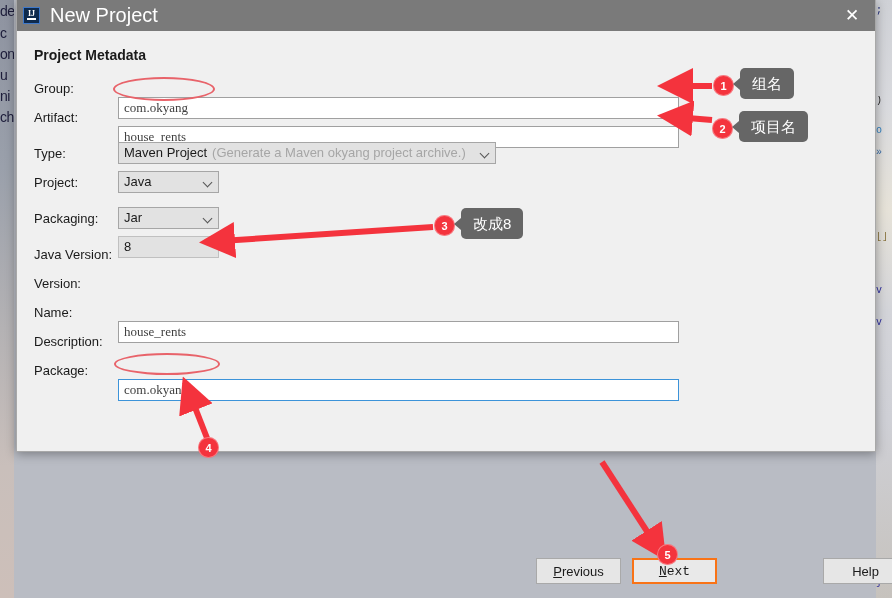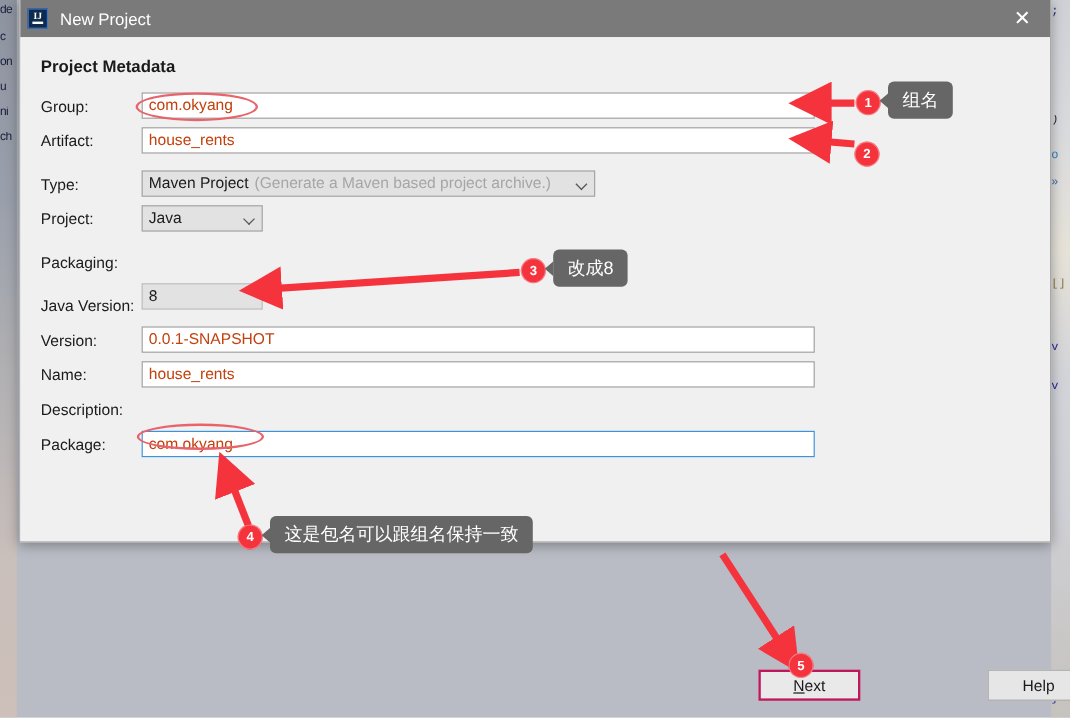--- a/index.html
+++ b/index.html
@@ -16,21 +16,21 @@
   }
 
   
   .bg-ide { position:absolute; inset:0; background:#b9bcc4; }
   .bg-left-strip {
     position:absolute; left:0; top:0; width:14px; height:598px;
     background: linear-gradient(180deg,#8e93a0 0%,#9aa0ab 28%,#b4b2b4 55%,#c9bfbb 78%,#cdbfb9 100%);
   }
   .bg-left-text {
     position:absolute; left:0; width:14px;
-    font-family:"Liberation Sans", sans-serif; font-size:10px; color:#1c1c3a;
+    font-family:"Liberation Sans", sans-serif; font-size:14px; color:#1c1c3a;
     line-height:1; letter-spacing:-.5px; overflow:hidden; white-space:nowrap;
   }
   .bg-right-col {
     position:absolute; left:876px; top:0; width:16px; height:598px;
     background: linear-gradient(180deg,#cfd1d6 0%,#d9dade 18%,#e6e2d8 35%,#d3d4d9 52%,#cfd0d6 70%,#c6c2bd 100%);
   }
   .bg-code {
     position:absolute; left:876px; width:16px;
     font-family:"Liberation Mono", monospace; font-size:10px;
     line-height:1; overflow:hidden; white-space:nowrap;
@@ -53,21 +53,21 @@
   }
   .ij-icon .ij-text {
     position:absolute; left:0; right:0; top:1px;
     text-align:center; font-size:8px; font-weight:bold;
     color:#ffffff; font-family:"Liberation Serif", serif; line-height:9px;
   }
   .ij-icon .ij-bar {
     position:absolute; left:3px; right:3px; bottom:3px; height:2px; background:#fff;
   }
   .title-text {
-    font-size:14px; color:#ffffff; font-family:"Liberation Sans", sans-serif;
+    font-size:20px; color:#ffffff; font-family:"Liberation Sans", sans-serif;
   }
   .close-btn {
     position:absolute; right:0; top:0; width:46px; height:31px;
     display:flex; align-items:center; justify-content:center;
     color:#fff; font-size:17px; line-height:1; cursor:default;
   }
 
   
   .content { position:absolute; left:0; top:31px; right:0; bottom:0; background:#f0f0f0; }
 
@@ -75,23 +75,24 @@
     position:absolute; left:17px; top:16px;
     font-size:14px; font-weight:bold; color:#1a1a1a;
   }
 
   .field-label {
     position:absolute; font-size:13px; color:#1a1a1a; white-space:nowrap;
   }
 
   .txt {
     position:absolute; height:22px; background:#ffffff;
-    border:1px solid #a0a0a0; font-size:13px; color:#c2410c;
+    border:1px solid #a0a0a0; font-size:13px; color:#404040;
     padding:0 5px; line-height:20px; outline:none;
-    font-family:Liberation Sans, sans-serif;
+    font-family:Liberation Serif, serif;
+    margin-top:20px;
   }
   .txt.focused { border:1px solid #3c93d9; }
 
   .combo {
     position:absolute; height:22px; background:#e2e2e2;
     border:1px solid #a6a6a6; font-size:13px; color:#1a1a1a;
     padding:0 5px; line-height:20px; display:flex; align-items:center;
   }
   .combo .hint { color:#a6a6a6; margin-left:5px; }
   .combo .chev {
@@ -105,21 +106,21 @@
     padding:0 5px; line-height:20px;
   }
 
   
   .btn {
     position:absolute; height:26px; background:#e6e6e6;
     border:1px solid #a9a9a9; font-size:13px; color:#1a1a1a;
     display:flex; align-items:center; justify-content:center;
     font-family:"Liberation Sans", sans-serif;
   }
-  .btn.default { border:2px solid #be185d; background:#e9e9e9; }
+  .btn.default { border:2px solid #f97316; background:#e9e9e9;font-family:Liberation Mono, monospace; }
   .btn u { text-decoration:underline; }
 
   
   .anno-layer { position:absolute; inset:0; pointer-events:none; }
   .badge {
     position:absolute; width:21px; height:21px; border-radius:50%;
     background:#f4333d; color:#fff; font-size:11px; font-weight:bold;
     display:flex; align-items:center; justify-content:center;
     font-family:"Liberation Sans", sans-serif;
     box-shadow:0 0 0 1px rgba(255,255,255,.35) inset;
@@ -182,46 +183,52 @@
 
       <div class="field-label" style="left:17px; top:50px">Group:</div>
       <div class="txt" style="left:101px; top:46px; width:561px">com.okyang</div>
 
       <div class="field-label" style="left:17px; top:79px">Artifact:</div>
       <div class="txt" style="left:101px; top:75px; width:561px">house_rents</div>
 
       <div class="field-label" style="left:17px; top:115px">Type:</div>
       <div class="combo" style="left:101px; top:111px; width:378px">
         <span>Maven Project</span>
-        <span class="hint">(Generate a Maven based project archive.)</span>
+        <span class="hint">(Generate a Maven okyang project archive.)</span>
         <span class="chev"></span>
       </div>
 
       <div class="field-label" style="left:17px; top:144px">Project:</div>
       <div class="combo" style="left:101px; top:140px; width:101px">
         <span>Java</span>
         <span class="chev"></span>
       </div>
 
       <div class="field-label" style="left:17px; top:180px">Packaging:</div>
+      <div class="combo" style="left:101px; top:176px; width:101px">
+        <span>Jar</span>
+        <span class="chev"></span>
+      </div>
 
       <div class="field-label" style="left:17px; top:216px">Java Version:</div>
       <div class="readonly" style="left:101px; top:205px; width:101px">8</div>
 
       <div class="field-label" style="left:17px; top:245px">Version:</div>
-      <div class="txt" style="left:101px; top:241px; width:561px">0.0.1-SNAPSHOT</div>
 
       <div class="field-label" style="left:17px; top:274px">Name:</div>
       <div class="txt" style="left:101px; top:270px; width:561px">house_rents</div>
 
       <div class="field-label" style="left:17px; top:303px">Description:</div>
 
       <div class="field-label" style="left:17px; top:332px">Package:</div>
       <div class="txt focused" style="left:101px; top:328px; width:561px">com.okyang</div>
 
+      <div class="btn" style="left:519px; top:527px; width:85px">
+        <span><u>P</u><span>revious</span></span>
+      </div>
       <div class="btn default" style="left:615px; top:527px; width:85px">
         <span><u>N</u><span>ext</span></span>
       </div>
       <div class="btn" style="left:806px; top:527px; width:85px">Help</div>
 
     </div>
   </div>
 
   <div class="anno-layer">
     <svg width="892" height="598" style="position:absolute;left:0;top:0">
@@ -242,23 +249,23 @@
       <line x1="602" y1="462" x2="663" y2="556" stroke="#f4333d" stroke-width="6" marker-end="url(#ah)"></line>
     </svg>
 
     <div class="ellipse" style="left:113px; top:77px;  width:102px; height:24px"></div>
     <div class="ellipse" style="left:114px; top:353px; width:106px; height:22px"></div>
 
     <div class="badge" style="left:713px; top:75px">1</div>
     <div class="tip" style="left:740px; top:68px">组名</div>
 
     <div class="badge" style="left:712px; top:118px">2</div>
+    <div class="tip" style="left:739px; top:111px">项目名</div>
 
     <div class="badge" style="left:434px; top:215px">3</div>
     <div class="tip" style="left:461px; top:208px">改成8</div>
 
     <div class="badge" style="left:198px; top:437px">4</div>
-    <div class="tip" style="left:225px; top:430px">这是包名可以跟组名保持一致</div>
 
     <div class="badge" style="left:657px; top:544px">5</div>
   </div>
 
 </div>
 
 </body></html>

